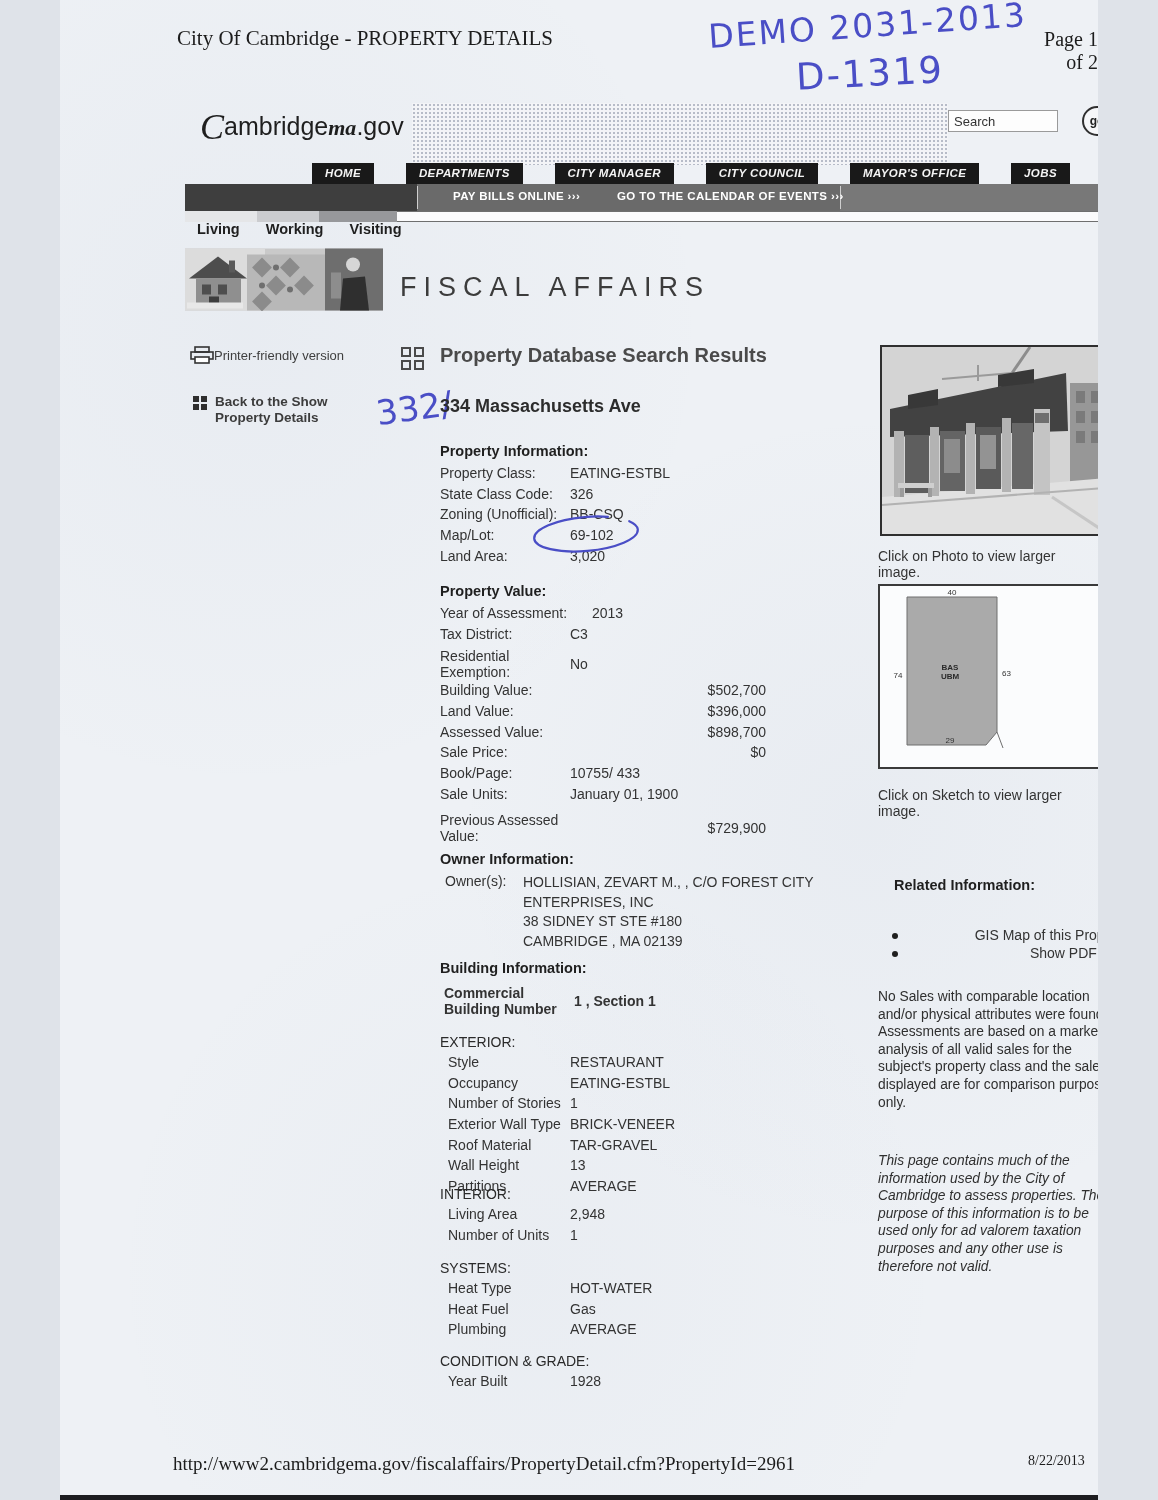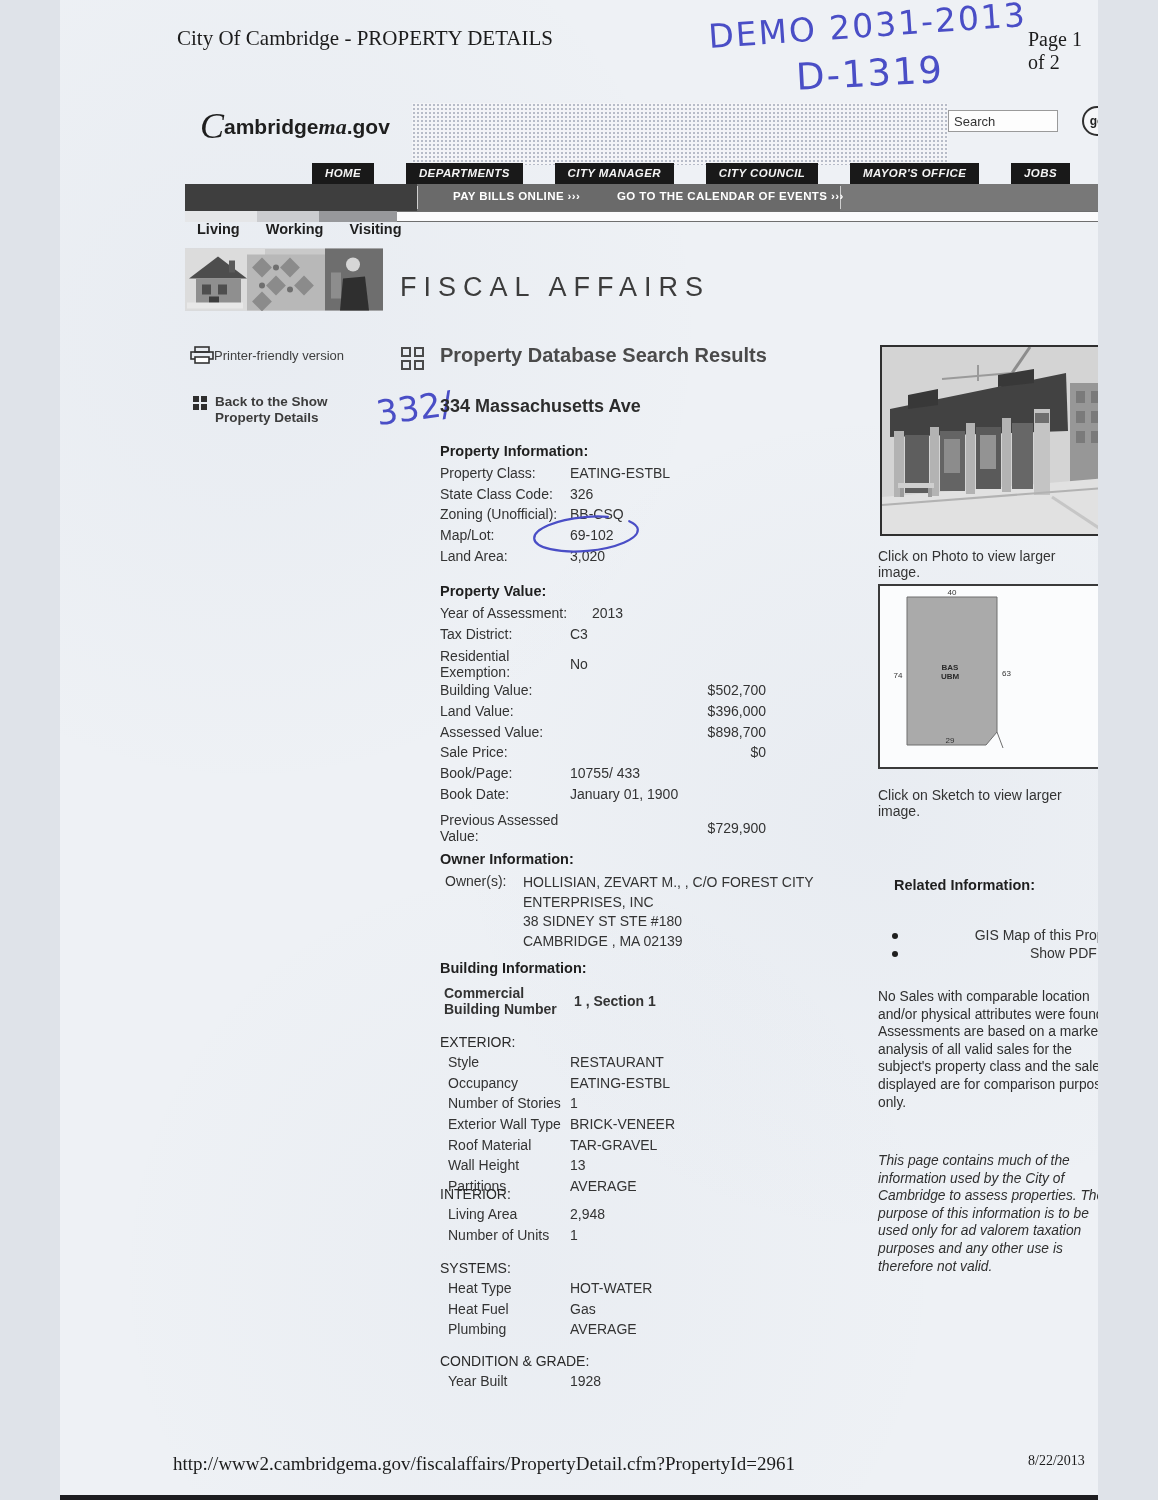--- a/index.html
+++ b/index.html
@@ -9,31 +9,31 @@
       radial-gradient(circle at 18% 22%, rgba(120,140,175,.05), transparent 32%),
       radial-gradient(circle at 78% 55%, rgba(120,140,175,.05), transparent 36%),
       radial-gradient(circle at 45% 85%, rgba(120,140,175,.04), transparent 30%),
       #eef1f5;}
   .abs{position:absolute;}
   .serif{font-family:"Liberation Serif",serif;color:#1c1c1c;}
   .hand{font-family:"DejaVu Sans",sans-serif;color:#4a4ec6;font-weight:500;letter-spacing:2px;}
 
   
   #print-title{left:117px;top:26px;font-size:21px;}
-  #print-page{left:968px;top:28px;font-size:20px;}
+  #print-page{left:968px;top:28px;font-size:20px;text-align:right;}
   #hw-demo{left:648px;top:6px;font-size:33px;transform:rotate(-4deg);}
   #hw-dnum{left:736px;top:52px;font-size:37px;transform:rotate(-3deg);}
   #print-url{left:113px;top:1453px;font-size:19px;}
   #print-date{left:968px;top:1453px;font-size:14px;}
   #scan-edge{left:0;bottom:0;width:1158px;height:5px;background:#1d1d20;}
 
   
   #logo{left:140px;top:112px;white-space:nowrap;color:#1e1e1e;}
   #logo .c{font-family:"Liberation Serif",serif;font-style:italic;font-size:36px;font-weight:400;line-height:28px;vertical-align:-4px;}
-  #logo .b{font-size:21px;font-weight:bold;}
+  #logo .b{font-size:25px;font-weight:normal;}
   #logo .ma{font-family:"Liberation Serif",serif;font-style:italic;font-size:22px;font-weight:bold;}
   #banner-dots{left:352px;top:103px;width:536px;height:62px;background-color:#f3f4f7;
     background-image:radial-gradient(#b7bcc8 0.9px, transparent 1px);background-size:4px 4px;}
   #search-box{left:888px;top:110px;width:103px;height:20px;border:1px solid #9a9a9a;background:#fdfdfd;
     font-size:13px;color:#333;padding:0 0 0 5px;font-family:"Liberation Sans",sans-serif;}
   #go-btn{left:1022px;top:106px;width:26px;height:26px;border:2px solid #2f2f2f;border-radius:50%;
     background:#f6f7f9;display:flex;align-items:center;justify-content:center;
     font-size:12px;font-weight:bold;color:#222;cursor:pointer;}
   #main-nav{left:252px;top:163px;width:906px;display:flex;justify-content:space-between;}
   .navbtn{background:#191919;color:#f4f4f4;font-style:italic;font-weight:bold;font-size:11.5px;
@@ -261,21 +261,21 @@
       </div>
     <div class="frow money">
         <span class="flabel">Sale Price:</span>
         <span class="fvalue">$0</span>
       </div>
     <div class="frow">
         <span class="flabel">Book/Page:</span>
         <span class="fvalue">10755/ 433</span>
       </div>
     <div class="frow">
-        <span class="flabel">Book Date:</span>
+        <span class="flabel">Sale Units:</span>
         <span class="fvalue">January 01, 1900</span>
       </div>
     <div class="frow tall money" style="min-height:42px;">
         <span class="flabel" style="flex-basis:140px;width:140px;">Previous Assessed Value:</span>
         <span class="fvalue">$729,900</span>
       </div>
   </div>
 
   <div class="abs sect" id="owner-info">
     <h3>Owner Information:</h3>

